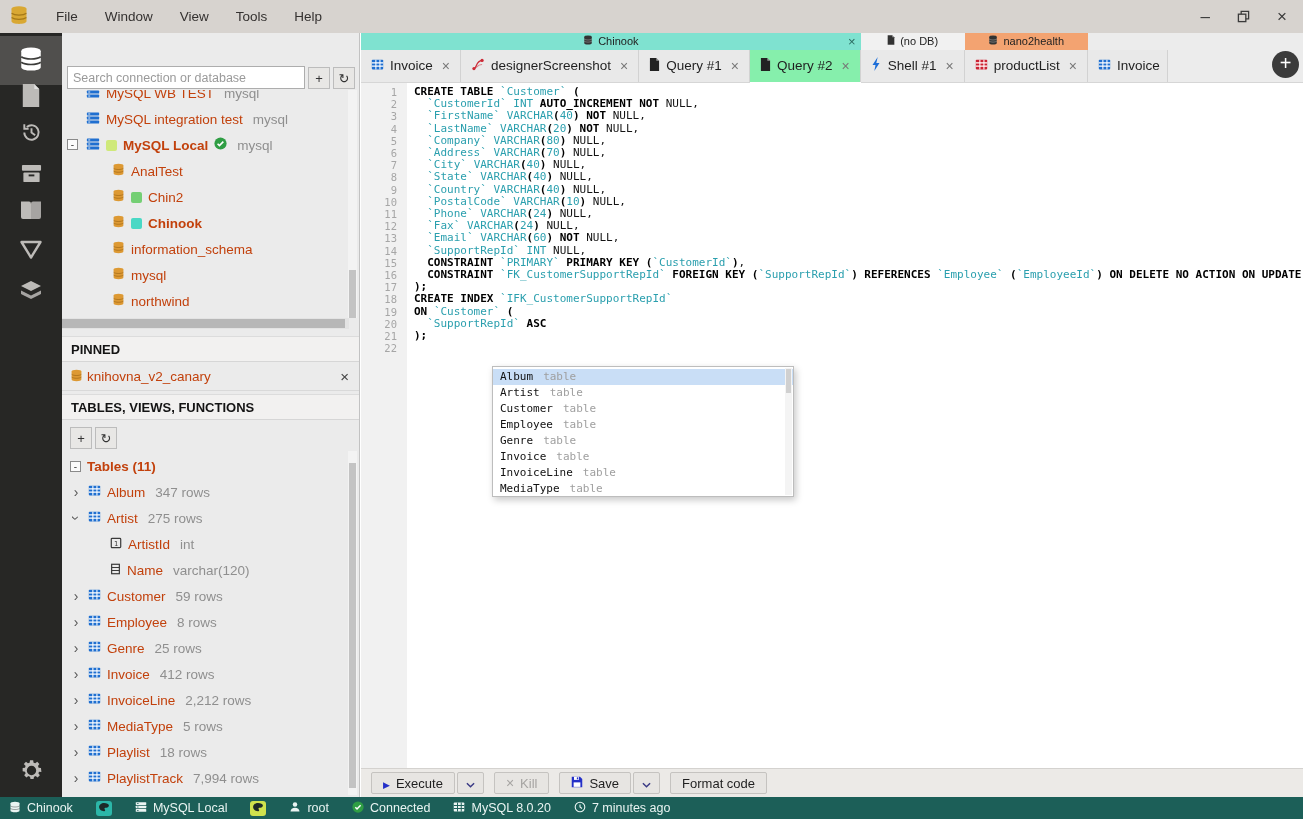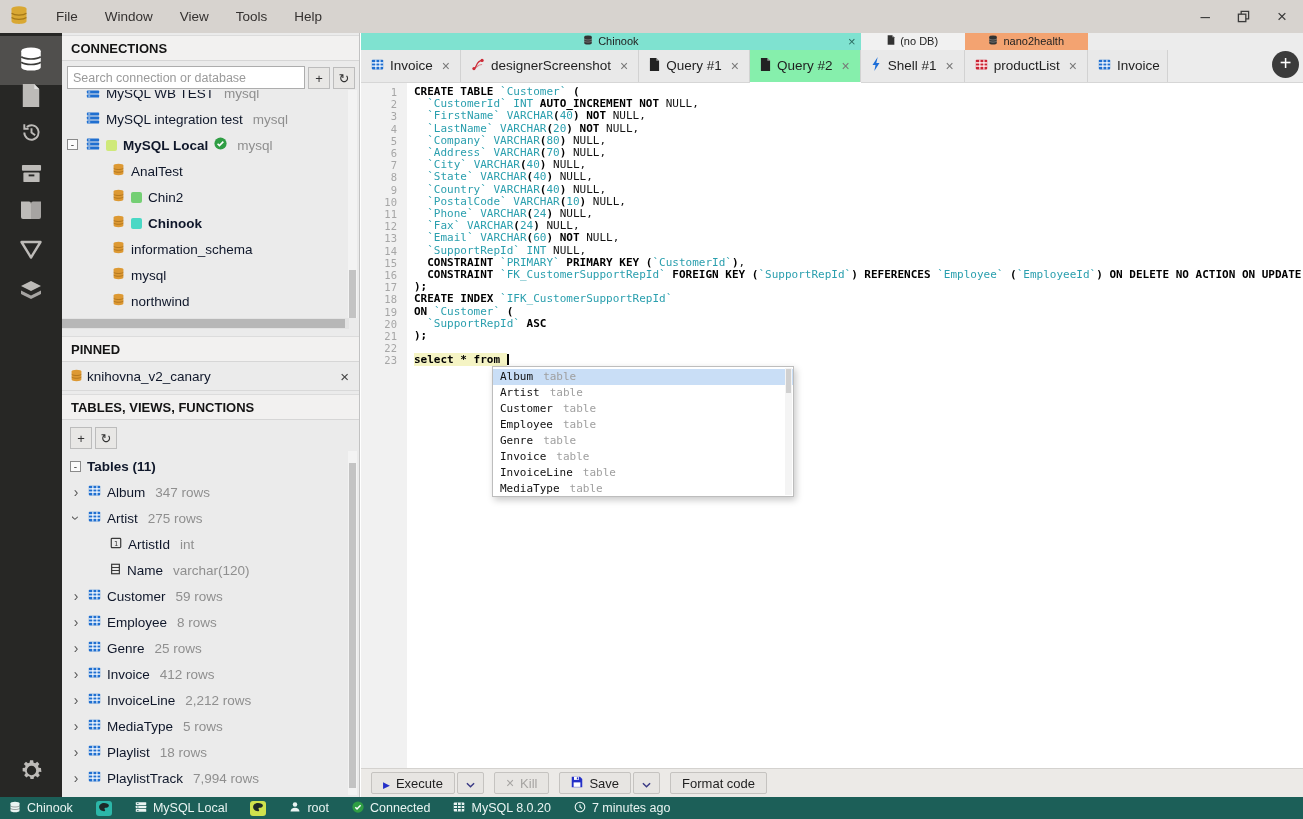--- a/index.html
+++ b/index.html
@@ -25,21 +25,21 @@
          border-bottom:1px solid #d6d6d6;display:flex;align-items:center;padding-left:9px;
          font-weight:bold;font-size:13px;color:#141414;box-sizing:border-box}
   .srow{position:absolute;left:0;right:0;height:27px;display:flex;align-items:flex-end;padding:0 4px 0 5px;box-sizing:border-box}
   .srow input{flex:1;height:21px;border:1px solid #adadad;background:#fff;font-size:12.5px;
               padding:0 5px;font-family:"Liberation Sans",sans-serif;color:#222;min-width:0}
   .srow input::placeholder{color:#9a9a9a}
   .sbtn{width:22px;height:22px;margin-left:3px;background:#e8e7e5;border:1px solid #bcbcbc;
         display:flex;align-items:center;justify-content:center;font-size:13px;color:#333;cursor:pointer;flex:none;box-sizing:border-box}
   .list{position:absolute;left:0;right:0;overflow:hidden}
   .trow{position:absolute;left:0;right:0;height:26px;display:flex;align-items:center;gap:6px;cursor:pointer;white-space:nowrap}
-  .trow .nm{color:#0f172a}
+  .trow .nm{color:#c2410c}
   .trow .nm.b{font-weight:bold}
   .trow .sub{color:#8f8f8f;margin-left:4px}
   .chip{width:11px;height:11px;border-radius:2px;flex:none}
   .mbox{position:absolute;left:5px;top:7px;width:11px;height:11px;border:1px solid #8a8a8a;background:#fbfbfb;
         color:#444;font-size:10px;line-height:9px;text-align:center;box-sizing:border-box}
   .mbox2{width:11px;height:11px;border:1px solid #8a8a8a;background:#fbfbfb;color:#444;font-size:10px;
          line-height:9px;text-align:center;box-sizing:border-box;flex:none}
   .caret{width:12px;flex:none;color:#555;font-size:14px;line-height:1;text-align:center}
   .caret.open{transform:rotate(90deg)}
   .vsb{position:absolute;width:9px;background:#f3f3f3}
@@ -174,23 +174,20 @@
     </div>
     <div class="rail-item" style="top: 722px;">
       <span><svg width="25" height="25" viewBox="0 0 24 24" fill="#bdbbb8">
           <path d="M12 7.5a4.5 4.5 0 1 0 0 9 4.5 4.5 0 0 0 0-9zm9.5 6l-2.3-.4c-.1.6-.3 1.1-.6 1.6l1.4 1.9-2.1 2.1-1.9-1.4c-.5.3-1 .5-1.6.6l-.4 2.3h-3l-.4-2.3c-.6-.1-1.1-.3-1.6-.6l-1.9 1.4-2.1-2.1 1.4-1.9c-.3-.5-.5-1-.6-1.6l-2.3-.4v-3l2.3-.4c.1-.6.3-1.1.6-1.6L4.6 5.8l2.1-2.1 1.9 1.4c.5-.3 1-.5 1.6-.6l.4-2.3h3l.4 2.3c.6.1 1.1.3 1.6.6l1.9-1.4 2.1 2.1-1.4 1.9c.3.5.5 1 .6 1.6l2.3.4z"></path>
           <circle cx="12" cy="12" r="2.5" fill="#272725"></circle>
         </svg></span>
     </div>
   </div>
 
 <div class="sidebar">
-  <div class="shead" style="top:2px">
-    <span>CONNECTIONS</span>
-  </div>
   <div class="srow" style="top:29px">
     <input type="text" placeholder="Search connection or database" style="">
     <div class="sbtn">+</div>
     <div class="sbtn">↻</div>
   </div>
   <div class="list" id="conn-list" style="top:57px;height:228px">
       <div class="trow" style="top: -10px; padding-left: 24px;">
         <span><svg width="14" height="14" viewBox="0 0 16 16">
             <g fill="#1f6fd0">
               <rect x="1" y="1.6" width="14" height="3.6" rx=".8"></rect>
@@ -632,24 +629,20 @@
           <span class="lc"><span>  </span><span class="i">`SupportRepId`</span><span> </span><span class="k">ASC</span></span>
         </div>
         <div class="line">
           <span class="ln">21</span>
           <span class="lc"><span class="k">);</span></span>
         </div>
         <div class="line">
           <span class="ln">22</span>
           <span class="lc"></span>
         </div>
-        <div class="line">
-          <span class="ln">23</span>
-          <span class="lc"><span class="hl">select * from </span><span class="cursorbar"></span></span>
-        </div>
       </div>
     <div class="ac" id="ac">
       <div class="acsb">
           <div class="th"></div>
         </div>
     <div class="acrow sel">
           <span class="acname">Album</span>
           <span class="ackind">table</span>
         </div>
         <div class="acrow">

